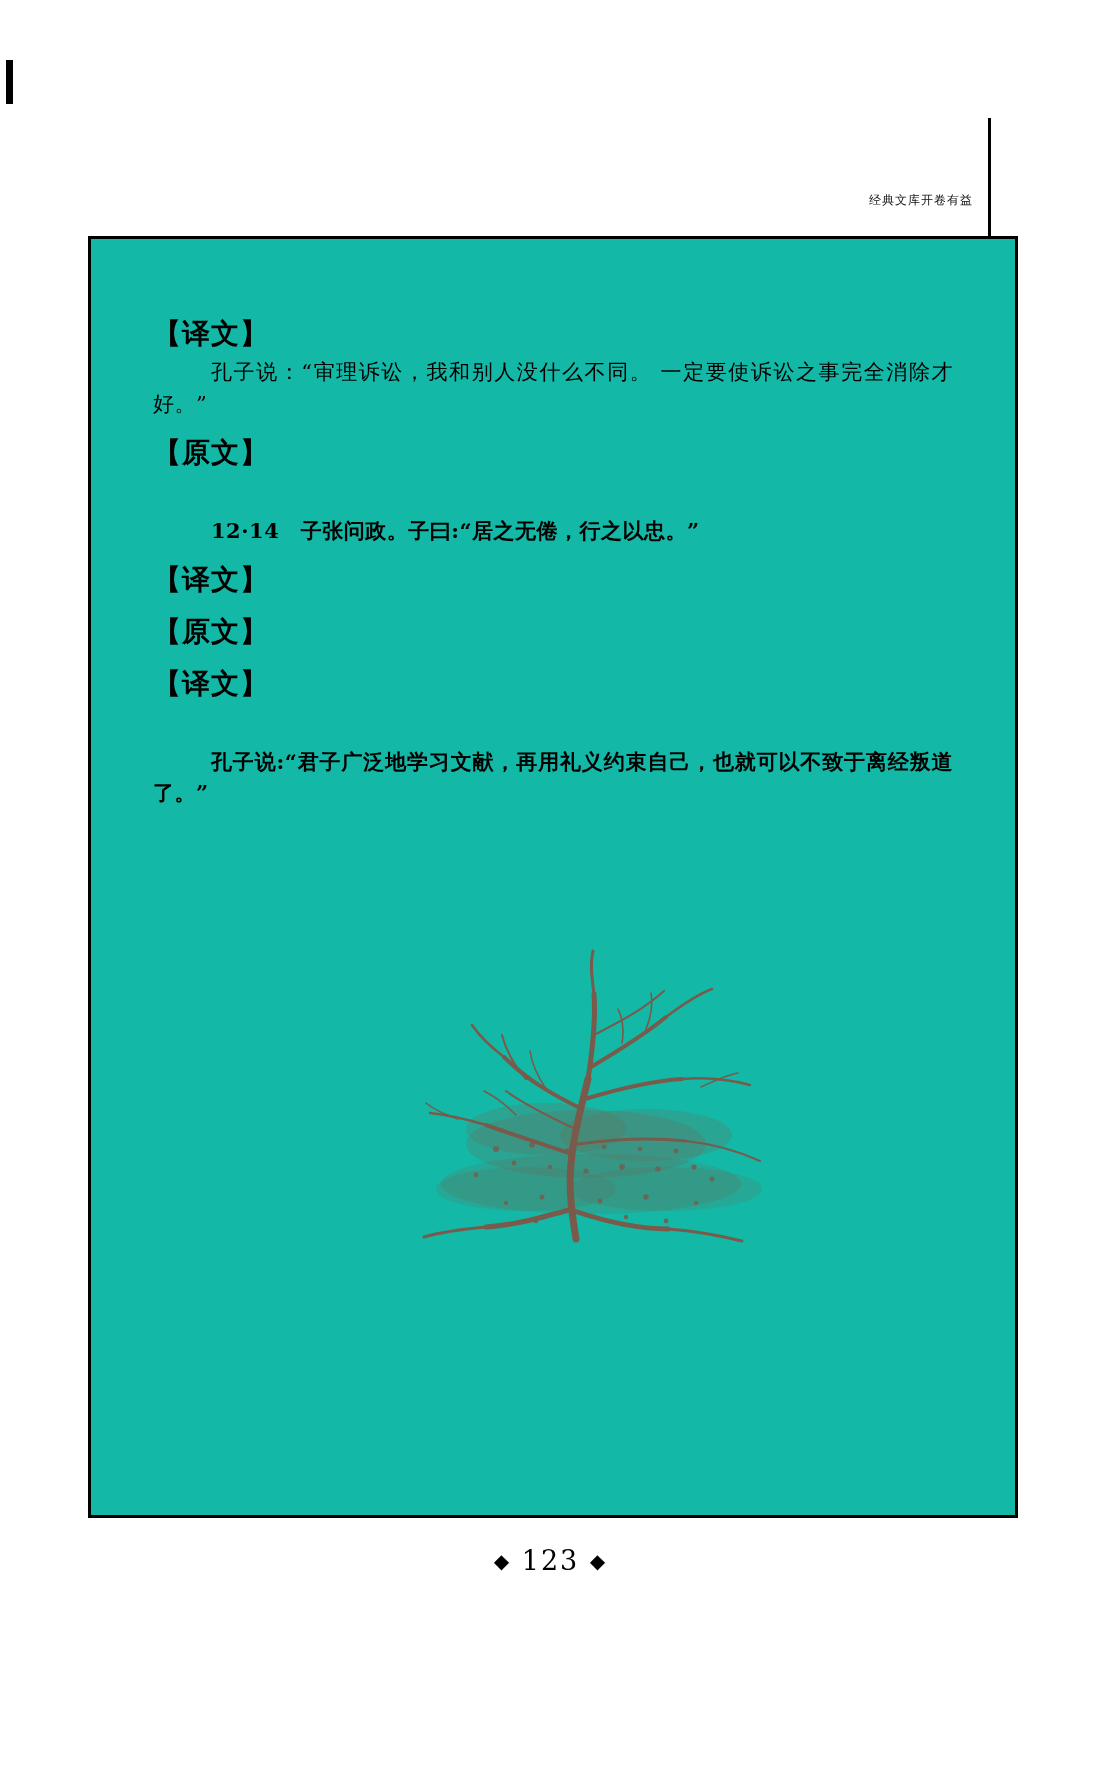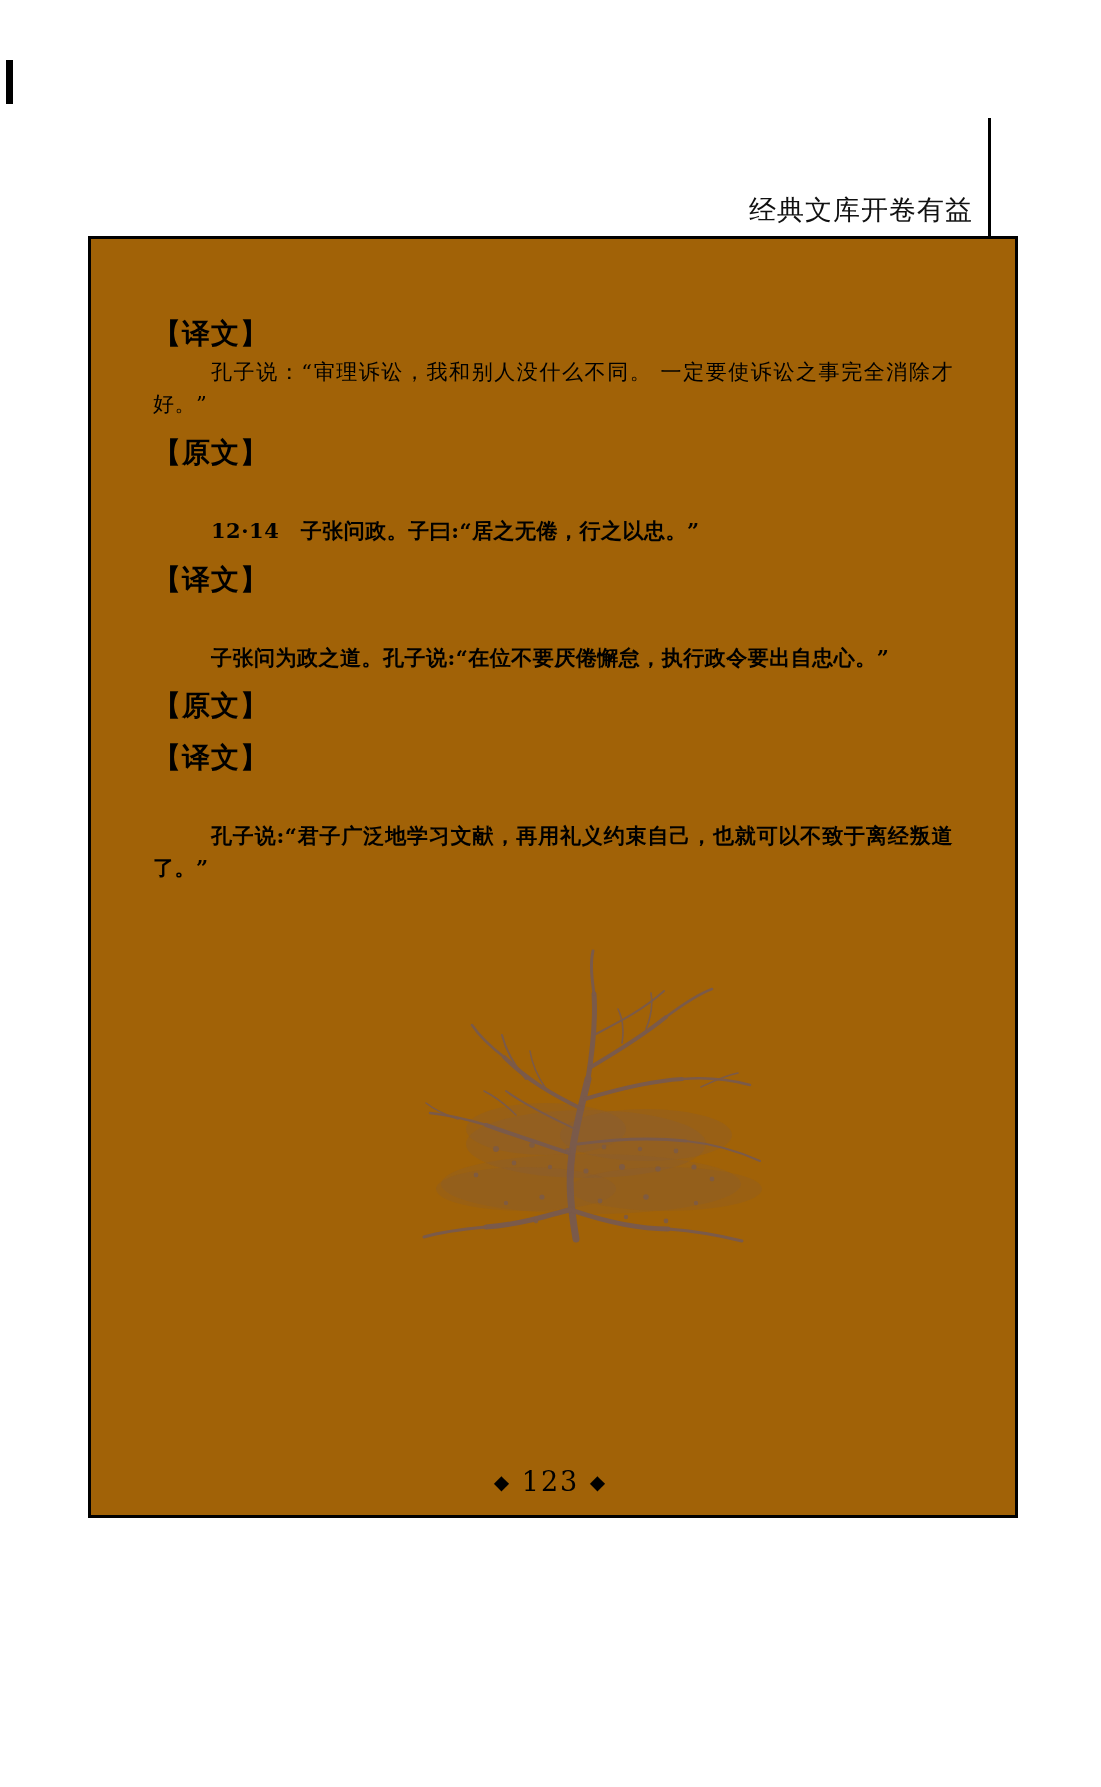--- a/index.html
+++ b/index.html
@@ -32,34 +32,34 @@
     top: 118px;
     width: 3px;
     height: 1340px;
     background: #000000;
   }
 
   .running-head {
     position: absolute;
     right: 128px;
     top: 192px;
-    font-size: 27px;
+    font-size: 12px;
     letter-spacing: 1px;
     color: #111111;
     font-family: "DejaVu Serif", "Liberation Serif", serif;
     white-space: nowrap;
   }
 
   .page-panel {
     position: absolute;
     left: 88px;
     top: 236px;
     width: 930px;
     height: 1282px;
-    background: #a16207;
+    background: #14b8a6;
     border: 3px solid #000000;
     box-sizing: border-box;
   }
 
   .panel-inner {
     position: absolute;
     left: 62px;
     top: 62px;
     right: 62px;
   }
@@ -97,21 +97,21 @@
     top: 700px;
     width: 470px;
     height: 350px;
   }
   .illustration svg { display: block; width: 100%; height: 100%; }
 
   .page-number {
     position: absolute;
     left: 0;
     right: 0;
-    top: 1466px;
+    top: 1545px;
     text-align: center;
     font-size: 27px;
     color: #000000;
     letter-spacing: 2px;
     font-family: "DejaVu Serif", "Liberation Serif", serif;
   }
   .page-number .dot {
     font-size: 20px;
     vertical-align: 2px;
   }
@@ -132,21 +132,20 @@
       <div class="para">孔子说：“审理诉讼，我和别人没什么不同。 一定要使诉讼之事完全消除才好。”</div>
     </div>
 
     <div class="block">
       <div class="label">【原文】</div>
       <div class="para orig">12·14　子张问政。子曰:“居之无倦，行之以忠。”</div>
     </div>
 
     <div class="block">
       <div class="label">【译文】</div>
-      <div class="para orig">子张问为政之道。孔子说:“在位不要厌倦懈怠，执行政令要出自忠心。”</div>
     </div>
 
     <div class="block">
       <div class="label">【原文】</div>
     </div>
 
     <div class="block">
       <div class="label">【译文】</div>
       <div class="para orig">孔子说:“君子广泛地学习文献，再用礼义约束自己，也就可以不致于离经叛道了。”</div>
     </div>

